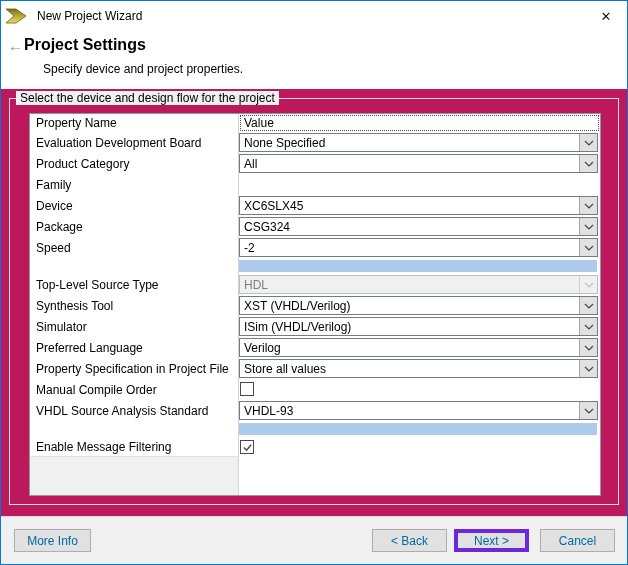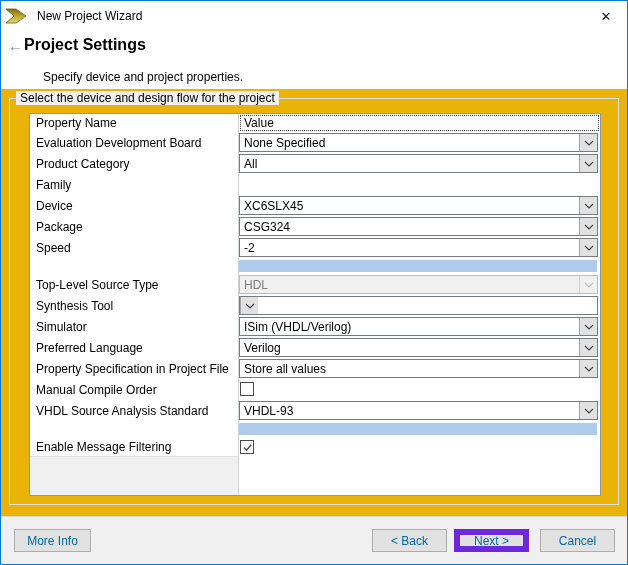--- a/index.html
+++ b/index.html
@@ -28,24 +28,24 @@
     margin-left: auto; width: 18px; height: 18px;
     display: flex; align-items: center; justify-content: center;
     font-size: 13px; color: #1a1a1a; cursor: default;
   }
 
   
   .wiz-header { background: #ffffff; flex: 0 0 58px; padding: 5px 8px 0 7px; }
   .wiz-title-row { display: flex; align-items: center; }
   .back-arrow { color: #8a8a8a; font-size: 15px; line-height: 13px; margin-right: 1px; }
   .wiz-title { font-weight: bold; font-size: 16px; }
-  .wiz-subtitle { margin-left: 35px; margin-top: 16px; font-size: 12px; }
-
-  
-  .content { flex: 1 1 auto; background: #eab308; display: flex; flex-direction: column; }
+  .wiz-subtitle { margin-left: 35px; margin-top: 8px; font-size: 12px; }
+
+  
+  .content { flex: 1 1 auto; background: #be185d; display: flex; flex-direction: column; }
   .groupbox {
     flex: 1; margin: 9px 8px 11px 8px;
     border: 1px solid #d8e0e8;
     position: relative;
   }
   .groupbox-label {
     position: absolute; top: -8px; left: 6px;
     background: #f0f0f0; padding: 0 4px; font-size: 12px;
     white-space: nowrap;
   }
@@ -121,21 +121,21 @@
   .btn {
     height: 23px; min-width: 75px;
     background: #e1e1e1; border: 1px solid #adadad;
     font-family: "Liberation Sans", sans-serif; font-size: 12px; color: #0369a1;
     display: inline-flex; align-items: center; justify-content: center;
     padding: 0 10px;
   }
   .btn-more { min-width: 77px; }
   .btn-spacer { flex: 1; }
   .btn + .btn { margin-left: 7px; }
-  .btn-next { border: 6px solid #6d28d9; }
+  .btn-next { border: 4px solid #6d28d9; }
   .btn-cancel { margin-left: 11px !important; }
 </style>
 </head>
 <body>
 
 <div class="window">
 
   <div class="titlebar">
     <span class="app-icon">
       <svg width="22" height="16" viewBox="0 0 22 16">
@@ -266,20 +266,21 @@
                   </svg>
                 </span>
             </div>
           </div>
         </div>
 
         <div class="prow">
           <div class="cell-l">Synthesis Tool</div>
           <div class="cell-v">
             <div class="combo">
+              <span class="combo-text">XST (VHDL/Verilog)</span>
               <span class="combo-arrow">
                   <svg width="10" height="6" viewBox="0 0 10 6">
                     <polyline points="1,1 5,5 9,1" fill="none" stroke="#444" stroke-width="1.2"></polyline>
                   </svg>
                 </span>
             </div>
           </div>
         </div>
 
         <div class="prow">

